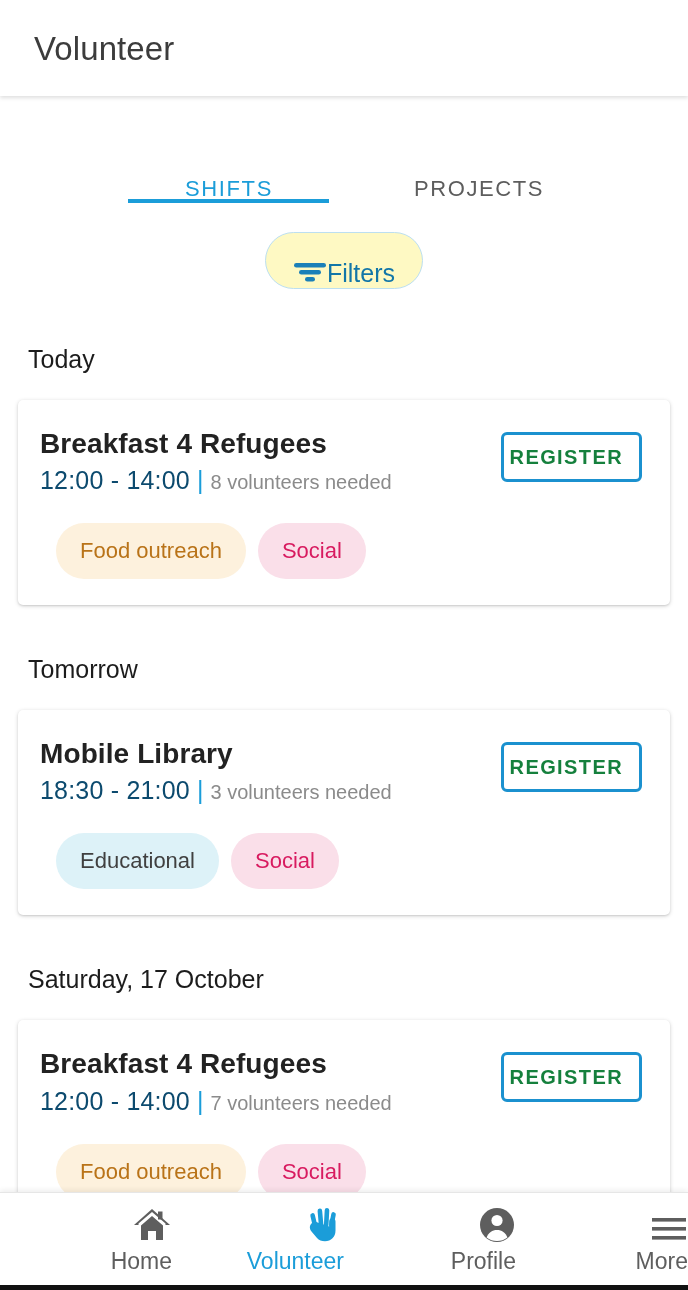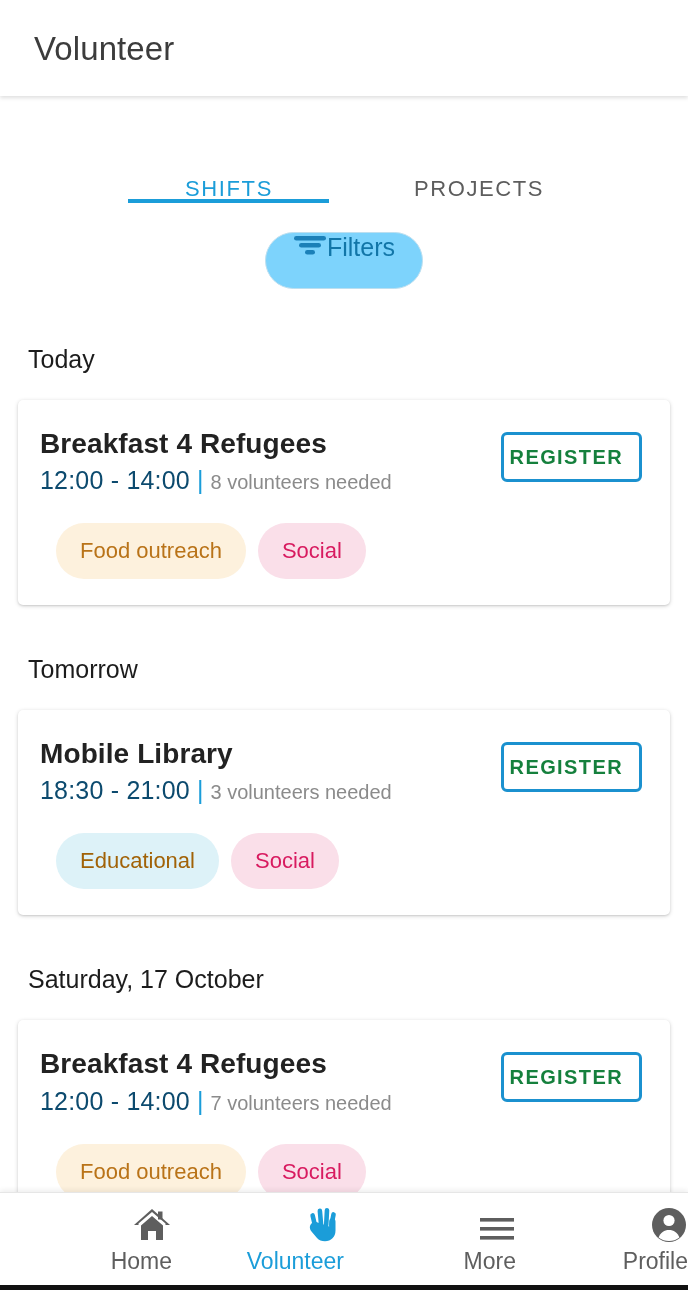--- a/index.html
+++ b/index.html
@@ -72,26 +72,26 @@
   }
 
   
   .filters-row {
     width:688px;
     display:flex; justify-content:center;
     padding-top:30px;
   }
   .filters-chip {
     display:inline-flex;
-    align-items:flex-start;
+    align-items:flex-end;
     height:57px;
     padding:0 27px;
     border:1px solid #bcdff0;
     border-radius:30px;
-    background:#7dd3fc;
+    background:#fef9c3;
     cursor:pointer;
   }
   .filters-chip .label {
     font-size:25px;
     color:#1276a8;
     font-weight:400;
   }
   .filter-icon { display:block; }
 
   
@@ -284,21 +284,21 @@
             <div class="card-title">Mobile Library</div>
             <div class="card-meta">
               <span class="meta-time">18:30 - 21:00</span>
               <span class="meta-sep">|</span>
               <span class="meta-need">3 volunteers needed</span>
             </div>
           </div>
           <button class="register-btn">REGISTER</button>
         </div>
         <div class="tag-row">
-          <span class="tag" style="background: rgb(221, 242, 248); color: #a16207;">Educational</span>
+          <span class="tag" style="background: rgb(221, 242, 248); color: #404040;">Educational</span>
           <span class="tag" style="background: rgb(250, 223, 233); color: rgb(216, 27, 96);">Social</span>
         </div>
       </div>
     </div>
 
     <div class="sec-saturday">
       <div class="day-heading">Saturday, 17 October</div>
 
       <div class="card">
         <div class="card-top">
@@ -344,36 +344,36 @@
             <rect x="26.2" y="8" width="4.6" height="15.5" rx="2.3" transform="rotate(11 28.5 15.7)"></rect>
             <path d="M8 19 C5 21.5 5.5 25 7.5 27.5 L13 34 C15 36.4 17.5 37.2 21 37.2 C27 37.2 31.5 33.2 31.5 26.5 L31.5 17.5 C31.5 15.4 30 14 28.3 14 C26.6 14 25.2 15.4 25.2 17.5 L25.2 22.5 L10.8 17.5 C9.8 17.1 8.7 17.6 8 19 Z"></path>
           </g>
         </svg>
       </span>
       <span class="navlabel">Volunteer</span>
     </div>
 
     <div class="navitem nav-inactive">
       <span class="navicon">
+        <svg width="38" height="38" viewBox="0 0 38 38">
+          <circle cx="19" cy="19" r="17" fill="#5e5e5e"></circle>
+          <circle cx="19" cy="14.5" r="5.6" fill="#ffffff"></circle>
+          <path d="M8.6 31.5 C10.4 26.6 14.3 24 19 24 C23.7 24 27.6 26.6 29.4 31.5 A17 17 0 0 1 8.6 31.5 Z" fill="#ffffff"></path>
+        </svg>
+      </span>
+      <span class="navlabel">Profile</span>
+    </div>
+
+    <div class="navitem nav-inactive">
+      <span class="navicon">
         <svg width="38" height="30" viewBox="0 0 38 30">
           <rect x="2" y="4" width="34" height="3.6" fill="#5e5e5e"></rect>
           <rect x="2" y="13" width="34" height="3.6" fill="#5e5e5e"></rect>
           <rect x="2" y="22" width="34" height="3.6" fill="#5e5e5e"></rect>
         </svg>
       </span>
       <span class="navlabel">More</span>
     </div>
 
-    <div class="navitem nav-inactive">
-      <span class="navicon">
-        <svg width="38" height="38" viewBox="0 0 38 38">
-          <circle cx="19" cy="19" r="17" fill="#5e5e5e"></circle>
-          <circle cx="19" cy="14.5" r="5.6" fill="#ffffff"></circle>
-          <path d="M8.6 31.5 C10.4 26.6 14.3 24 19 24 C23.7 24 27.6 26.6 29.4 31.5 A17 17 0 0 1 8.6 31.5 Z" fill="#ffffff"></path>
-        </svg>
-      </span>
-      <span class="navlabel">Profile</span>
-    </div>
-
   </div>
 
   <div class="bottom-bar"></div>
 </div>
 
 </body></html>

